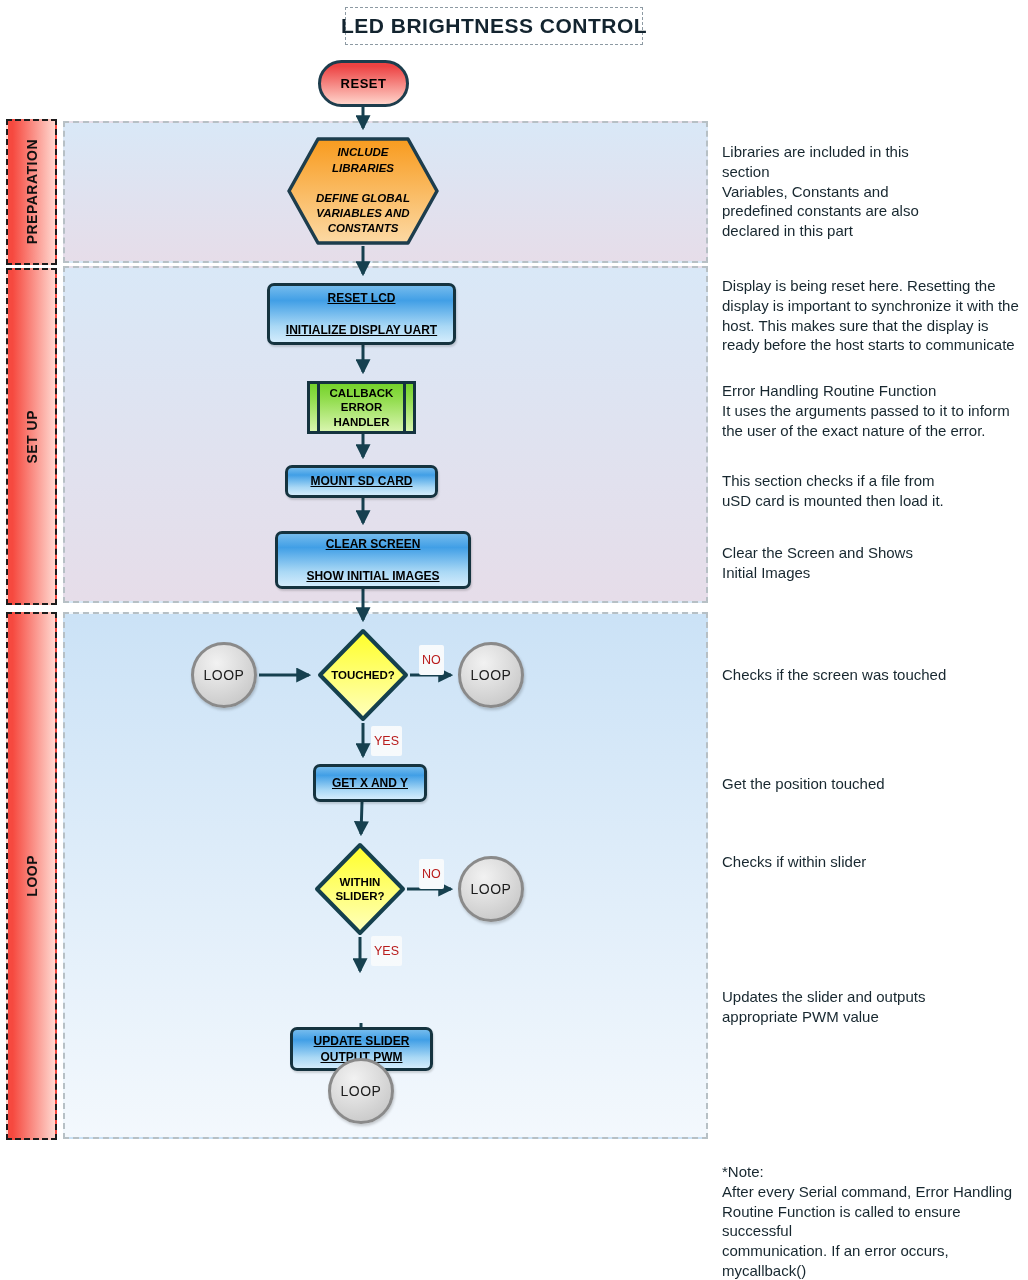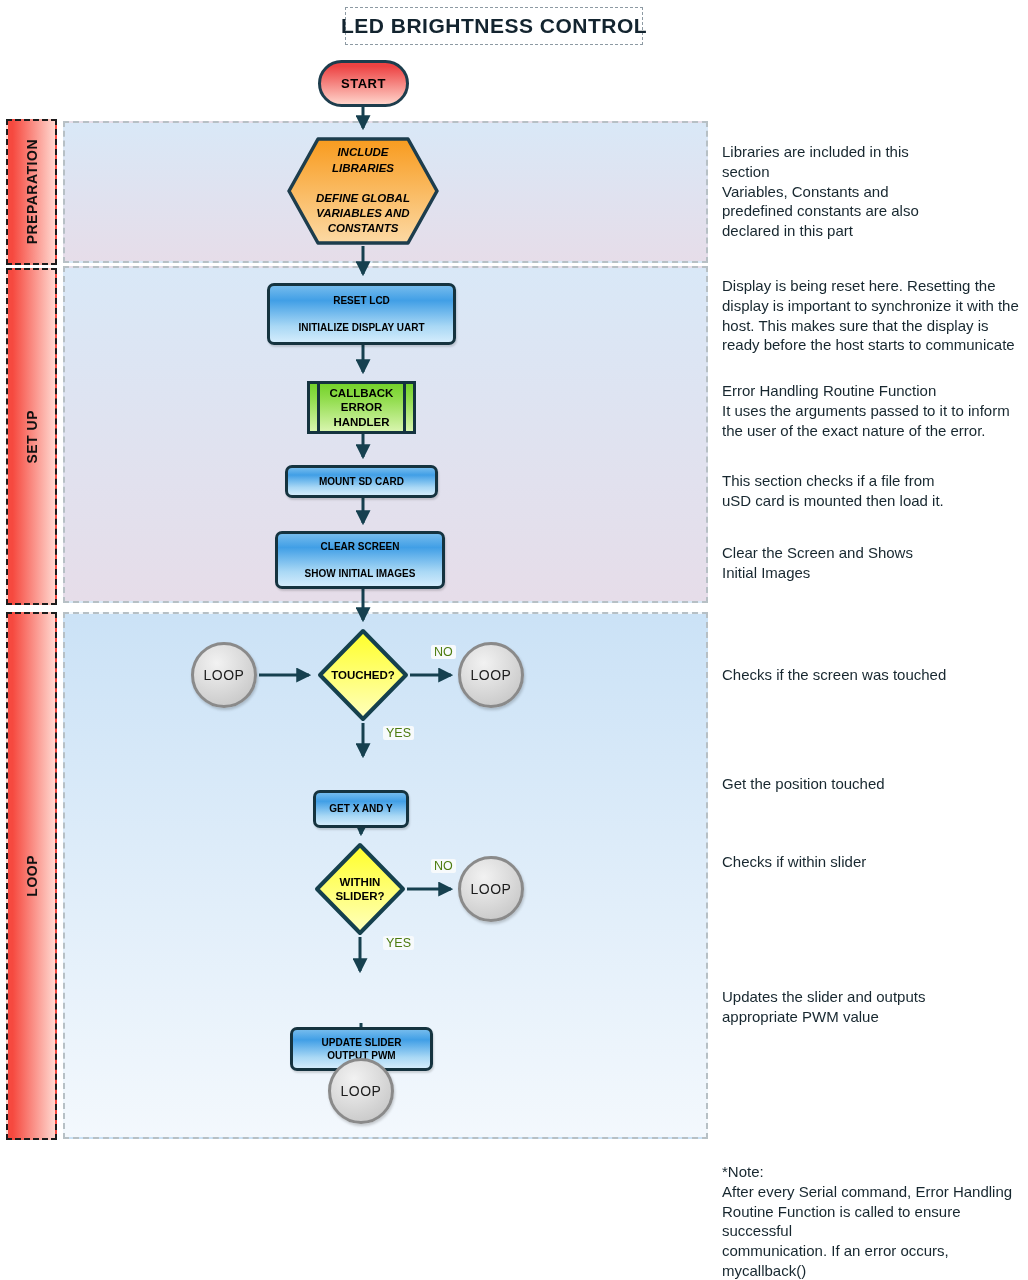--- a/index.html
+++ b/index.html
@@ -38,26 +38,26 @@
     background:linear-gradient(180deg,#ed4343 8%,#ffd3ca 100%);}
   .start .lbl{font-size:13px;letter-spacing:.5px;}
 
   .hexwrap{left:287px;top:136px;width:152px;height:110px;}
   .hexwrap svg{position:absolute;left:0;top:0;}
   .hexwrap .lbl{position:relative;font-size:11.5px;line-height:1.32;font-style:italic;}
 
   .proc{border:3px solid #15333f;border-radius:7px;
     background:linear-gradient(180deg,#74bbed 0%,#419fe6 26%,#a9d8f5 72%,#d3ecfc 100%);
     box-shadow:1px 2px 2px rgba(0,0,0,.15);}
-  .proc .lbl{font-size:10px;line-height:1.35;}
+  .proc .lbl{font-size:12px;line-height:1.35;text-decoration:underline;}
 
   .reset{left:267px;top:283px;width:189px;height:62px;}
   .mount{left:285px;top:465px;width:153px;height:33px;}
-  .clear{left:275px;top:531px;width:170px;height:58px;}
-  .getxy{left:313px;top:790px;width:96px;height:38px;}
+  .clear{left:275px;top:531px;width:196px;height:58px;}
+  .getxy{left:313px;top:764px;width:114px;height:38px;}
   .update{left:290px;top:979px;width:143px;height:44px;margin-top:48px;}
 
   .callback{left:307px;top:381px;width:109px;height:53px;border:3px solid #15333f;border-radius:0;
     background:linear-gradient(180deg,#74d32a 0%,#8fdc4a 30%,#d8f5ae 100%);position:absolute;}
   .callback::before,.callback::after{content:"";position:absolute;top:0;bottom:0;width:3px;background:#15333f;}
   .callback::before{left:7px;} .callback::after{right:7px;}
   .callback .lbl{font-size:11.5px;line-height:1.25;}
 
   .diamond{background:none;border:none;align-items:center;}
   .diamond svg{position:absolute;left:0;top:0;}
@@ -68,21 +68,21 @@
   .loopc{width:66px;height:66px;border:3px solid #8a8a8a;border-radius:50%;
     background:radial-gradient(circle at 38% 30%,#f2f2f2 0%,#dcdcdc 45%,#bfbfbf 100%);
     box-shadow:1px 2px 3px rgba(0,0,0,.2);}
   .loopc .lbl{font-size:14px;font-weight:normal;color:#1c1c1c;letter-spacing:.5px;}
   .loop-left{left:191px;top:642px;}
   .loop-right1{left:458px;top:642px;}
   .loop-right2{left:458px;top:856px;}
   .loop-bottom{left:328px;top:1058px;}
 
   
-  .edge-label{position:absolute;z-index:5;font-size:12.5px;color:#4d7c0f;background:#f7fafc;padding:0 3px;border-radius:2px;margin-left:12px;}
+  .edge-label{position:absolute;z-index:5;font-size:12.5px;color:#b91c1c;background:#f7fafc;padding:8px 3px;border-radius:2px;}
 
   
   .ann{position:absolute;left:722px;width:302px;z-index:4;font-size:15px;color:#17272f;line-height:1.32;}
   .ann .pre{white-space:pre-line;}
   .ann .it{}
   .note-title{font-weight:normal;}
 </style>
 </head>
 <body>
 
@@ -131,21 +131,21 @@
       <line x1="410" y1="675" x2="451" y2="675" marker-end="url(#ah)"></line>
       <line x1="363" y1="723" x2="363" y2="756" marker-end="url(#ah)"></line>
       <line x1="362" y1="802" x2="361" y2="834" marker-end="url(#ah)"></line>
       <line x1="407" y1="889" x2="451" y2="889" marker-end="url(#ah)"></line>
       <line x1="360" y1="937" x2="360" y2="971" marker-end="url(#ah)"></line>
       <line x1="361" y1="1023" x2="361" y2="1051" marker-end="url(#ah)"></line>
     </g>
   </svg>
 
   <div class="node start">
-    <span class="lbl">START</span>
+    <span class="lbl">RESET</span>
   </div>
 
   <div class="node hexwrap">
     <svg width="152" height="110">
       <polygon points="2,55 31,3 121,3 150,55 121,107 31,107" fill="url(#gradOrange)" stroke="#1d3d4d" stroke-width="3.5" stroke-linejoin="round"></polygon>
     </svg>
     <span class="lbl">INCLUDE
 LIBRARIES
 
 DEFINE GLOBAL

